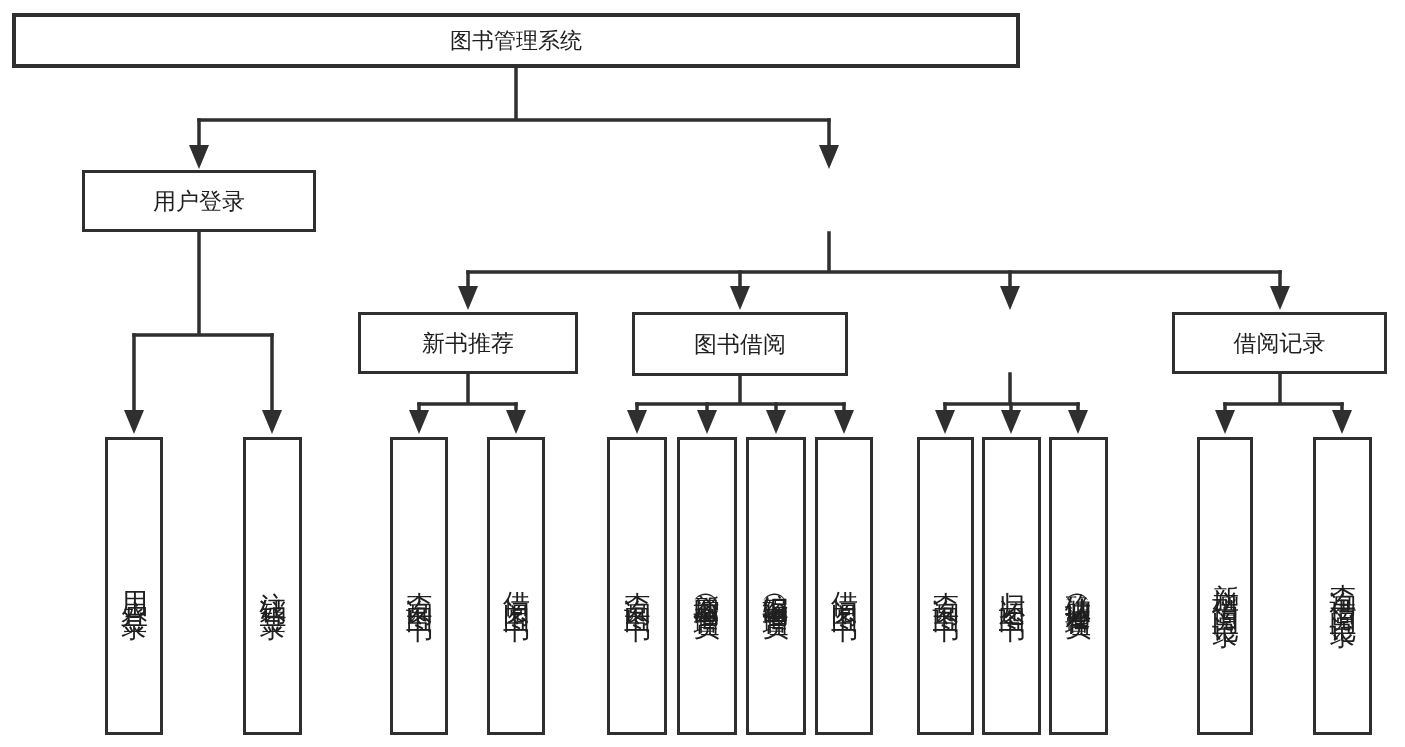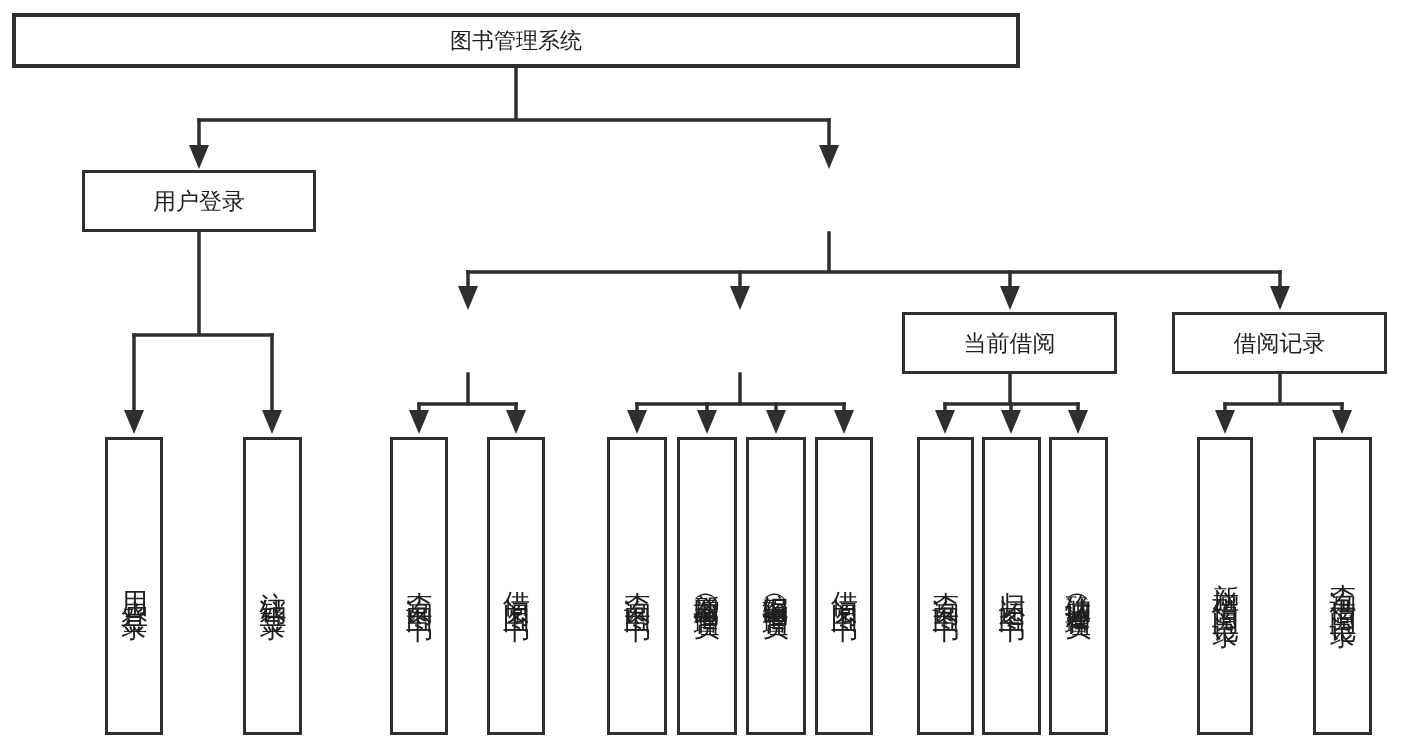--- a/index.html
+++ b/index.html
@@ -95,22 +95,25 @@
   </svg>
 
   <div class="box rootbox" style="left:12px; top:13px; width:1008px; height:55px;">
     <span>图书管理系统</span>
   </div>
 
   <div class="box hbox" style="left:82px; top:170px; width:234px; height:62px;">
     <span>用户登录</span>
   </div>
 
-  <div class="box hbox" style="left:902px; top:312px; width:215px; height:62px;">
-    <span>当前借阅</span>
+  <div class="box hbox" style="left:358px; top:312px; width:220px; height:62px;">
+    <span>新书推荐</span>
+  </div>
+  <div class="box hbox" style="left:632px; top:312px; width:216px; height:64px;">
+    <span>图书借阅</span>
   </div>
   <div class="box hbox" style="left:1172px; top:312px; width:215px; height:62px;">
     <span>借阅记录</span>
   </div>
 
   <div class="box leaf" style="left:105px; top:437px; width:58px; height:298px;">
     <span>用户登录</span>
   </div>
   <div class="box leaf" style="left:243px; top:437px; width:59px; height:298px;">
     <span>注销登录</span>

